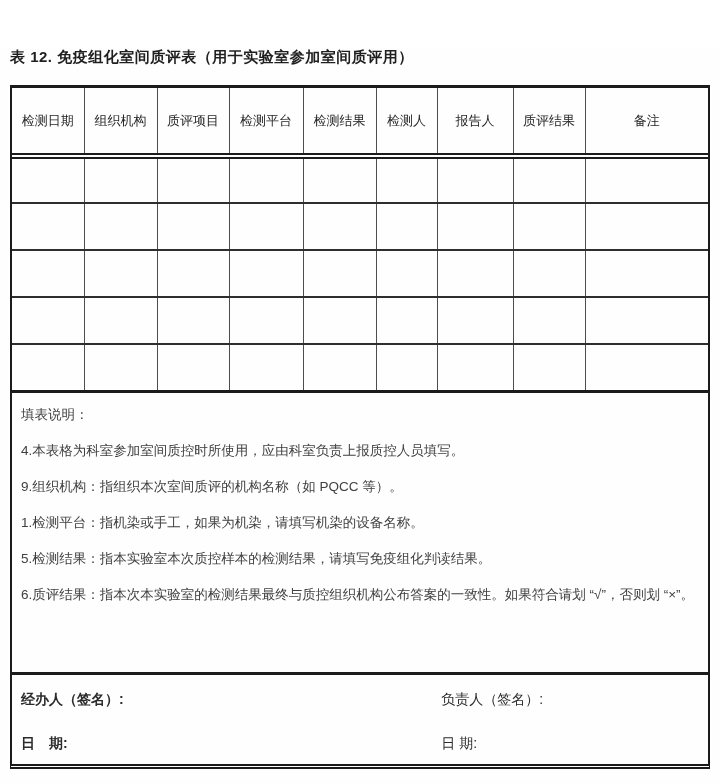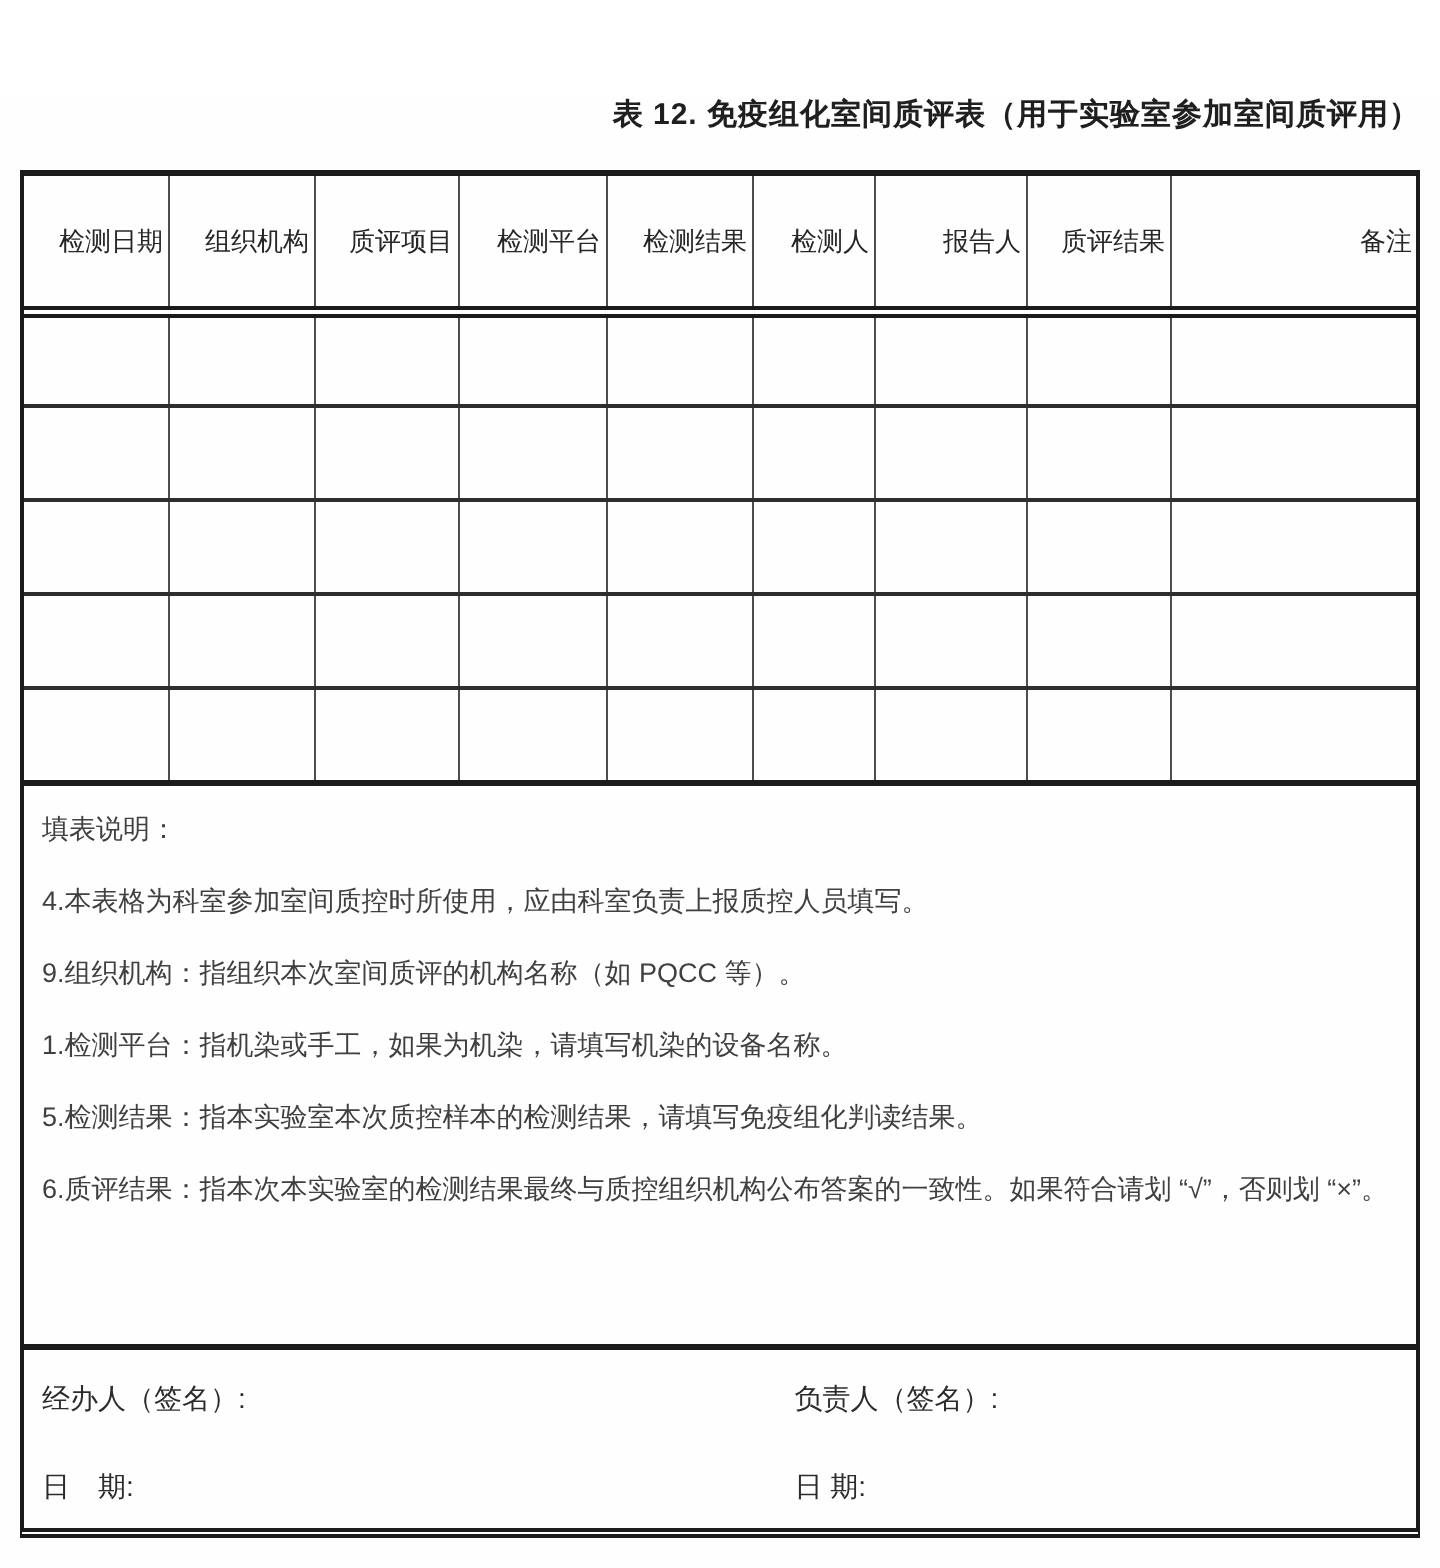--- a/index.html
+++ b/index.html
@@ -8,21 +8,21 @@
     font-family: "Liberation Sans", "DejaVu Sans", sans-serif;
     color: #2b2b2b;
     position: relative;
     height: 784px;
     overflow: hidden;
   }
   .page { width: 720px; height: 784px; background: #fefefe; }
 
   h1.title {
     margin: 48px 10px 18px;
-    text-align: right;
+    text-align: left;
     font-size: 15px;
     font-weight: 700;
     color: #1f1f1f;
     letter-spacing: 0.5px;
   }
 
   .form-box {
     margin: 0 10px;
     border-left: 2px solid #1b1b1b;
     border-right: 2px solid #1b1b1b;
@@ -35,21 +35,21 @@
     width: 100%;
     border-collapse: collapse;
     table-layout: fixed;
     border-bottom: 3px solid #1b1b1b;
   }
   table.qa-table th {
     height: 68px;
     font-size: 13px;
     font-weight: 400;
     color: #262626;
-    text-align: right;
+    text-align: center;
     vertical-align: middle;
     border-left: 1px solid #4d4d4d;
     border-bottom: 6px double #1b1b1b;
     background: #fefefe;
     padding: 0 2px;
   }
   table.qa-table th:first-child { border-left: none; }
   table.qa-table td {
     height: 47px;
     border-left: 1px solid #4d4d4d;
@@ -75,22 +75,22 @@
   .signature {
     height: 89px;
     padding: 16px 9px 0 9px;
   }
   .sig-row {
     display: flex;
     margin-bottom: 26px;
     font-size: 14px;
     color: #2b2b2b;
   }
-  .sig-cell-left { flex: 0 0 55.5%; }
-  .sig-cell-right { flex: 1; }
+  .sig-cell-left { flex: 0 0 55.5%; font-weight: bold; }
+  .sig-cell-right { flex: 1; margin-left: 44px; }
 </style>
 </head>
 <body>
 
 <div class="page">
 
   <h1 class="title">表 12. 免疫组化室间质评表（用于实验室参加室间质评用）</h1>
 
   <div class="form-box">
 

